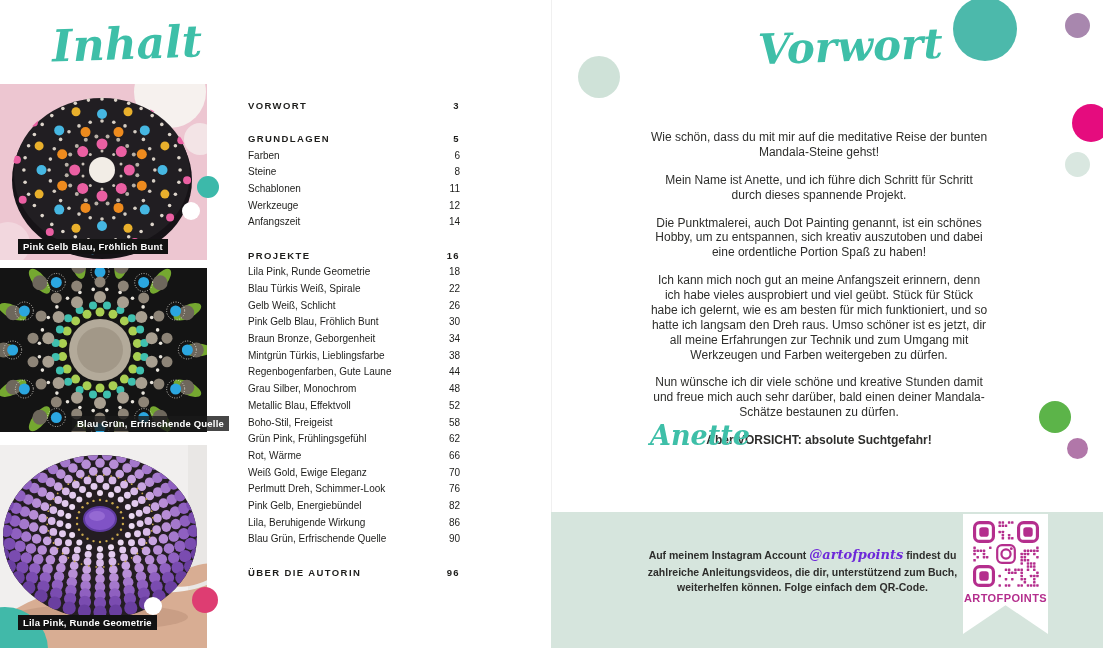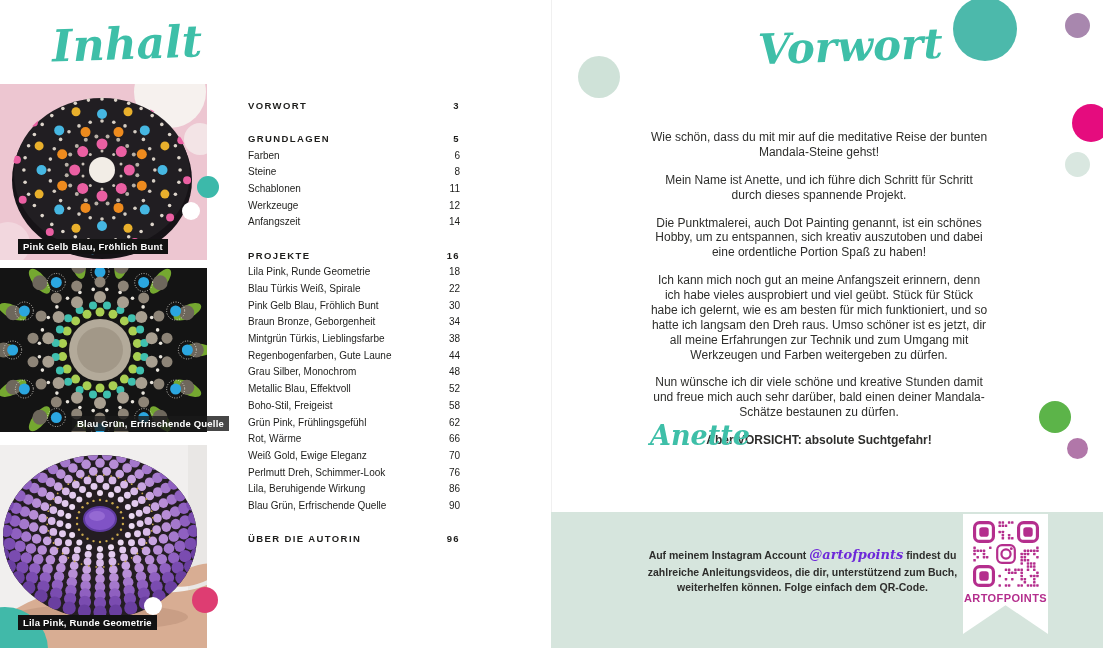--- a/index.html
+++ b/index.html
@@ -789,20 +789,24 @@
       </div>
       <div class="toc-row">
         <span class="toc-label">Lila Pink, Runde Geometrie</span>
         <span class="toc-page">18</span>
       </div>
       <div class="toc-row">
         <span class="toc-label">Blau Türkis Weiß, Spirale</span>
         <span class="toc-page">22</span>
       </div>
       <div class="toc-row">
+        <span class="toc-label">Gelb Weiß, Schlicht</span>
+        <span class="toc-page">26</span>
+      </div>
+      <div class="toc-row">
         <span class="toc-label">Pink Gelb Blau, Fröhlich Bunt</span>
         <span class="toc-page">30</span>
       </div>
       <div class="toc-row">
         <span class="toc-label">Braun Bronze, Geborgenheit</span>
         <span class="toc-page">34</span>
       </div>
       <div class="toc-row">
         <span class="toc-label">Mintgrün Türkis, Lieblingsfarbe</span>
         <span class="toc-page">38</span>
@@ -831,20 +835,24 @@
         <span class="toc-label">Rot, Wärme</span>
         <span class="toc-page">66</span>
       </div>
       <div class="toc-row">
         <span class="toc-label">Weiß Gold, Ewige Eleganz</span>
         <span class="toc-page">70</span>
       </div>
       <div class="toc-row">
         <span class="toc-label">Perlmutt Dreh, Schimmer-Look</span>
         <span class="toc-page">76</span>
+      </div>
+      <div class="toc-row">
+        <span class="toc-label">Pink Gelb, Energiebündel</span>
+        <span class="toc-page">82</span>
       </div>
       <div class="toc-row">
         <span class="toc-label">Lila, Beruhigende Wirkung</span>
         <span class="toc-page">86</span>
       </div>
       <div class="toc-row">
         <span class="toc-label">Blau Grün, Erfrischende Quelle</span>
         <span class="toc-page">90</span>
       </div>
       <div class="toc-row header gap">

